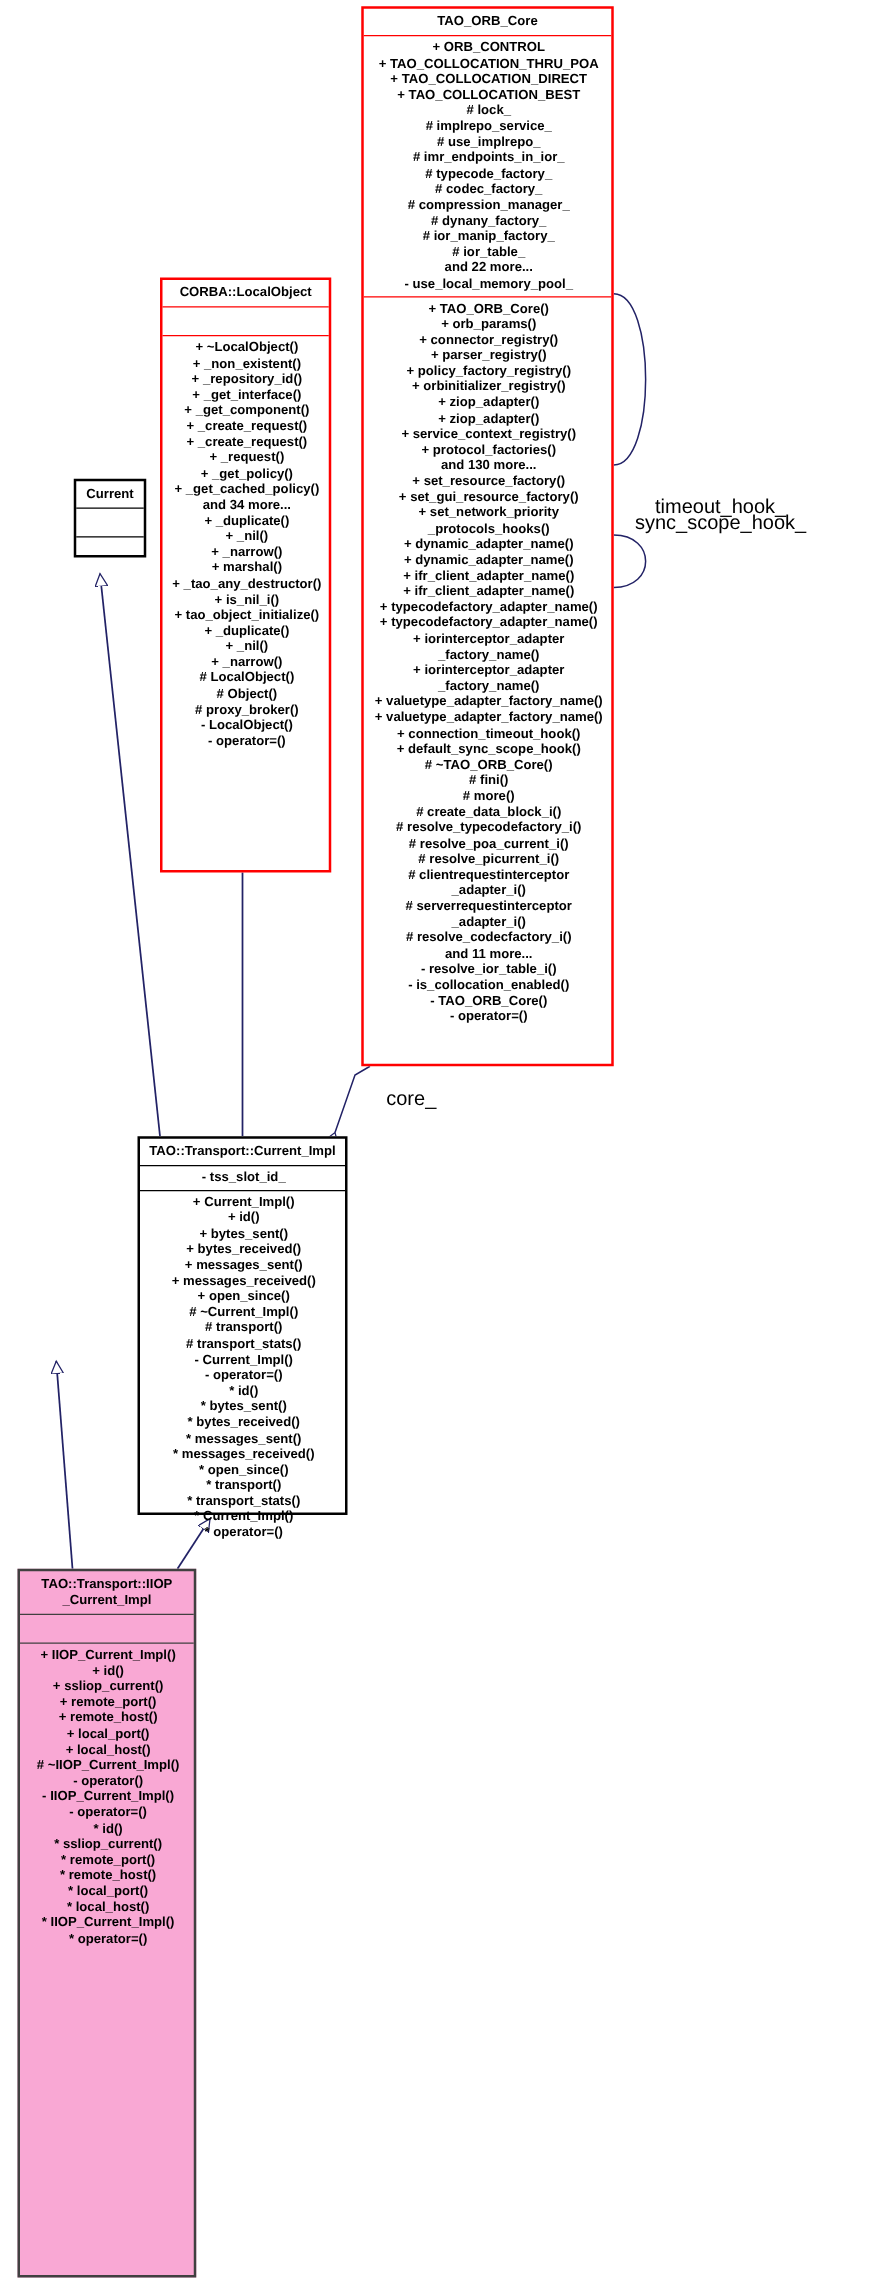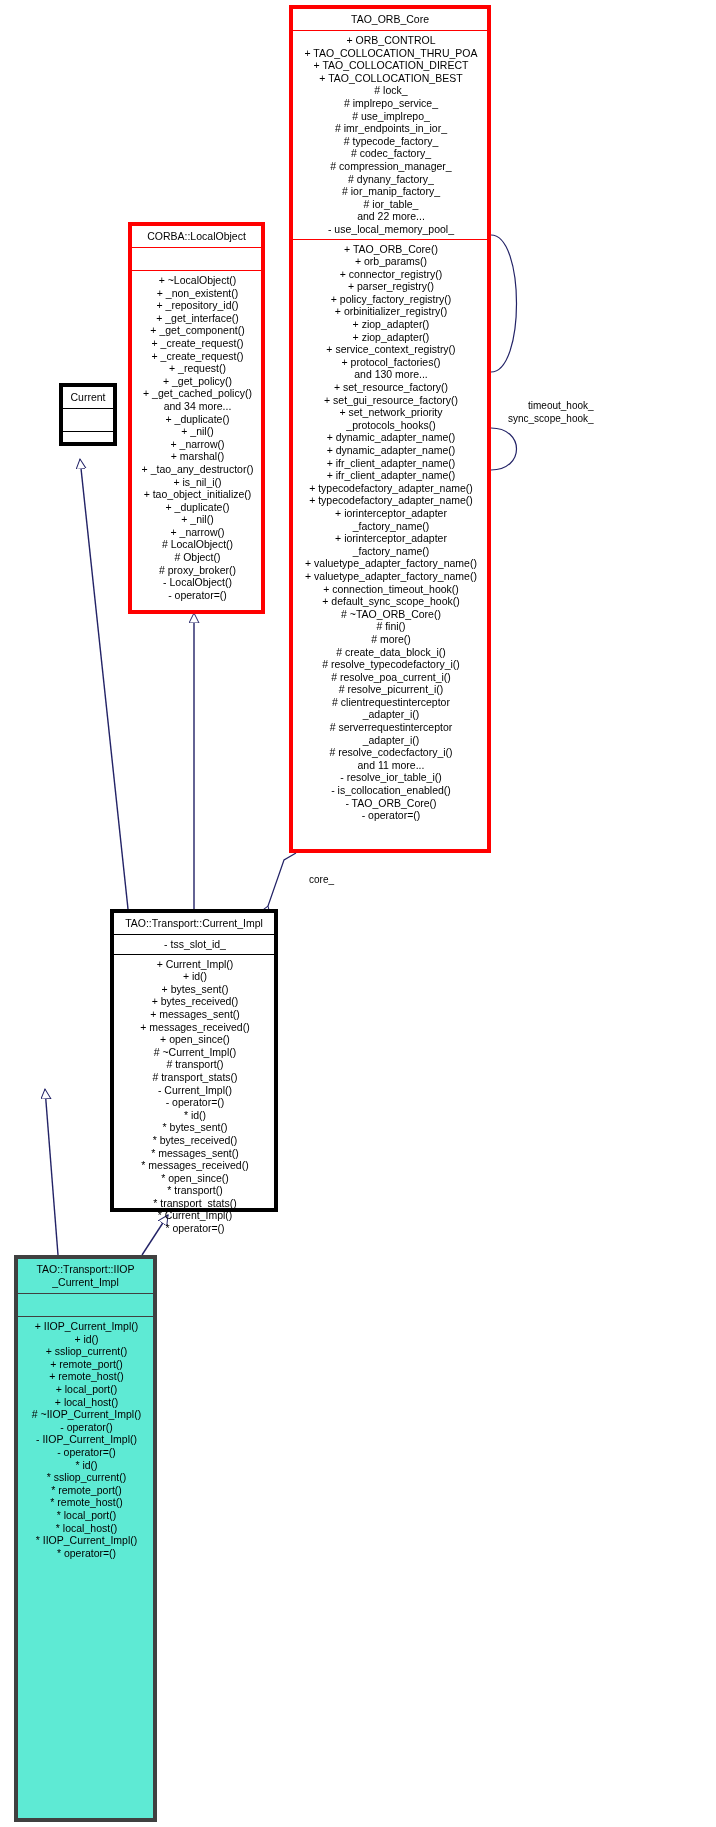--- a/index.html
+++ b/index.html
@@ -24,30 +24,31 @@
     position: absolute;
     left: 0; top: 0;
     width: 716px;
     height: 1827px;
     pointer-events: none;
   }
   .uml-box {
     position: absolute;
     box-sizing: border-box;
     background: #ffffff;
-    border: 4px solid #000000;
+    border: 2px solid #000000;
     font-size: 10.5px;
     line-height: 12.6px;
     color: #000000;
+    font-weight: bold;
   }
   .uml-box.red {
     border-color: #ff0000;
   }
   .uml-box.grey {
-    background: #5eead4;
+    background: #f9a8d4;
     border-color: #404040;
   }
   .uml-title {
     text-align: center;
     padding: 4px 3px 4px 3px;
     font-size: 10.5px;
     line-height: 13px;
     white-space: pre-line;
   }
   .uml-sep {
@@ -65,25 +66,25 @@
     height: 22px;
     padding: 0;
   }
   .uml-row {
     white-space: nowrap;
     overflow: hidden;
     height: 12.6px;
   }
   .edge-label {
     position: absolute;
-    font-size: 10px;
+    font-size: 16px;
     line-height: 12.5px;
     color: #000000;
     white-space: pre-line;
-    text-align: right;
+    text-align: center;
   }
 </style>
 </head>
 <body>
 
 <div id="diagram">
 
   <svg class="edges" viewBox="0 0 716 1827" xmlns="http://www.w3.org/2000/svg">
     <defs>
       <marker id="hollow-tri" markerWidth="12" markerHeight="12" refX="10" refY="5" orient="auto" markerUnits="userSpaceOnUse">
@@ -173,21 +174,21 @@
         <div class="uml-row">_adapter_i()</div>
         <div class="uml-row"># resolve_codecfactory_i()</div>
         <div class="uml-row">and 11 more...</div>
         <div class="uml-row">- resolve_ior_table_i()</div>
         <div class="uml-row">- is_collocation_enabled()</div>
         <div class="uml-row">- TAO_ORB_Core()</div>
         <div class="uml-row">- operator=()</div>
       </div>
   </div>
 
-  <div class="uml-box red" style="left:128px; top:222px; width:137px; height:392px;">
+  <div class="uml-box red" style="left:128px; top:222px; width:137px; height:476px;">
     <div class="uml-title">CORBA::LocalObject</div>
     <div class="uml-sep"></div>
     <div class="uml-section empty"></div>
     <div class="uml-sep"></div>
     <div class="uml-section">
         <div class="uml-row">+ ~LocalObject()</div>
         <div class="uml-row">+ _non_existent()</div>
         <div class="uml-row">+ _repository_id()</div>
         <div class="uml-row">+ _get_interface()</div>
         <div class="uml-row">+ _get_component()</div>

